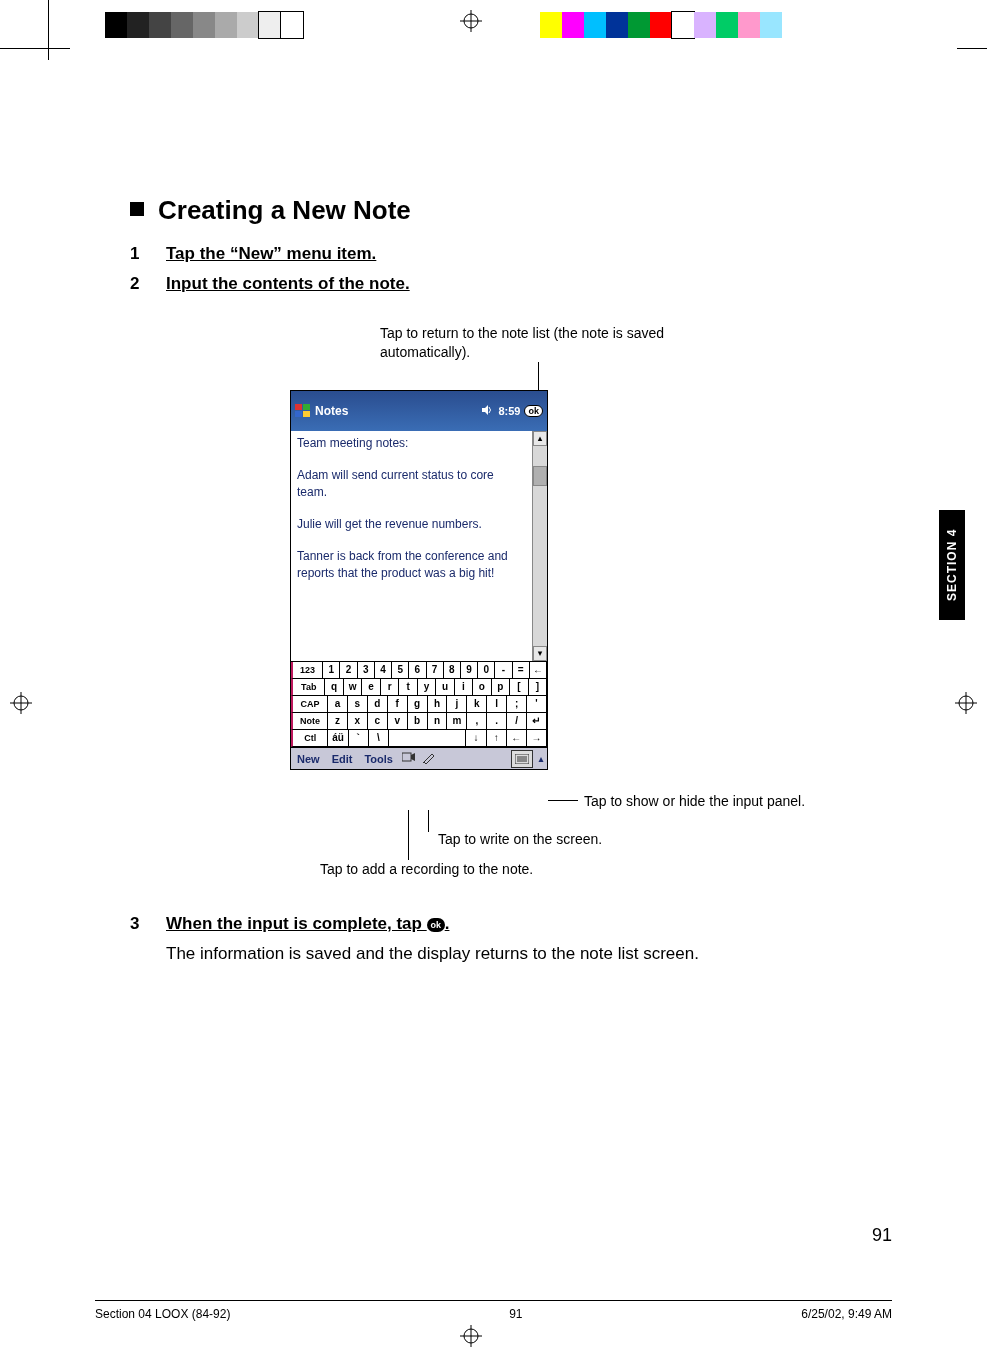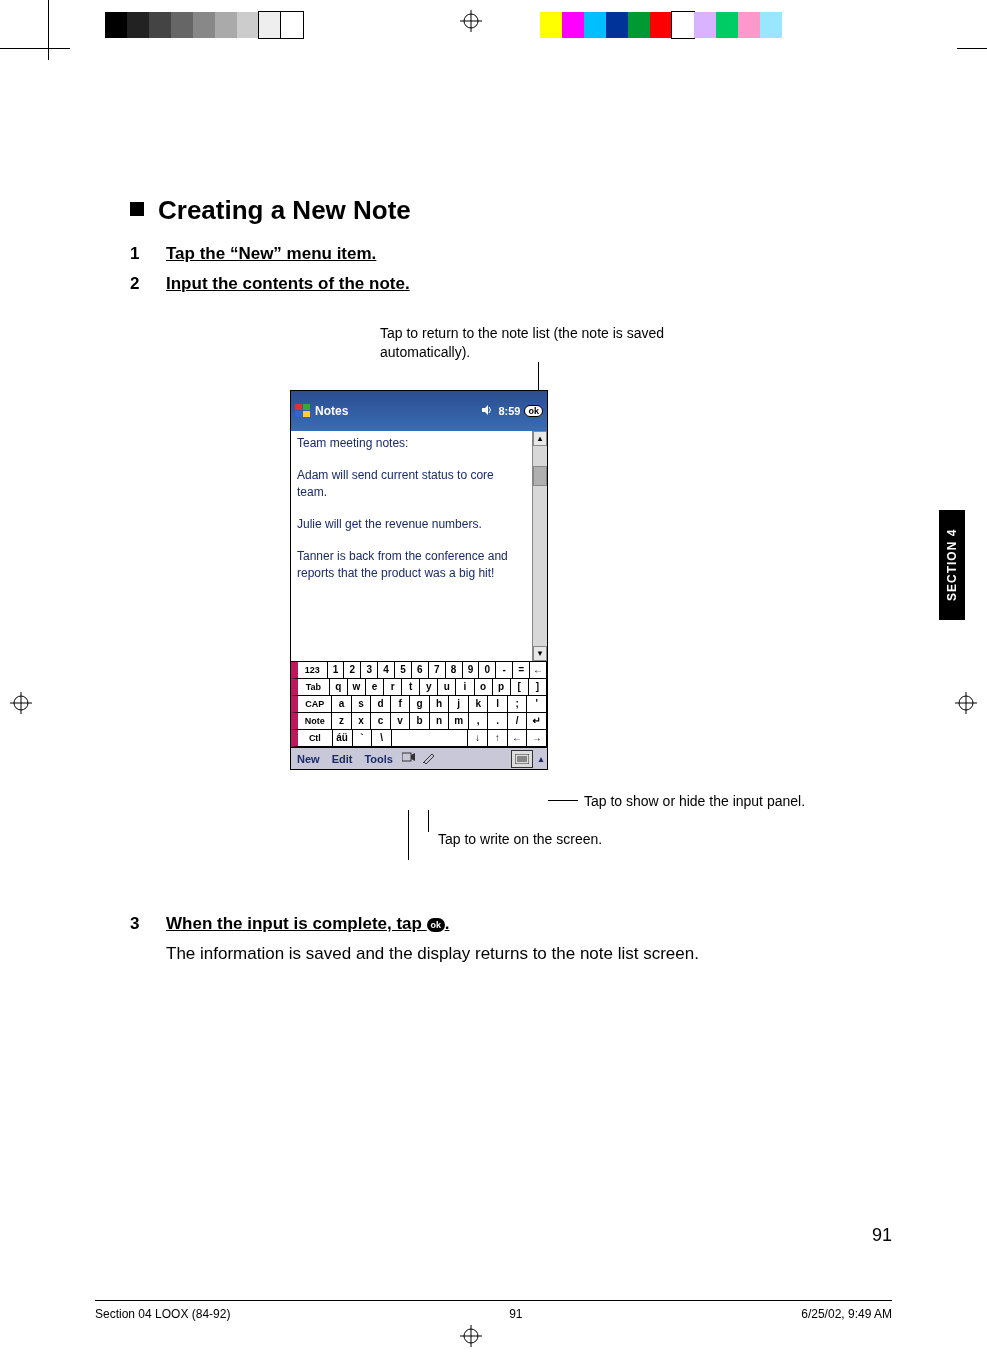--- a/index.html
+++ b/index.html
@@ -89,21 +89,21 @@
     border-left:none;
     font-size:10px;
     font-weight:bold;
     text-align:center;
     height:17px;
     line-height:16px;
     background:#fff;
     flex: 1 1 0;
     min-width:0;
   }
-  .kbd-row .key:first-child { border-left:7px solid #be185d; }
+  .kbd-row .key:first-child { border-left:2px solid #be185d; }
   .key.wide { flex:1.8 1 0; font-size:9px;}
   
   .cmd-bar {
     display:flex;
     align-items:center;
     background:#c8c8d8;
     border-top:1px solid #000;
     height:22px;
     font-size:11px;
     font-weight:bold;
@@ -367,20 +367,21 @@
       </div>
     </div>
 
     <div class="leader" style="left:258px; top:476px; width:30px; height:1px;"></div>
     <div class="callout" style="left:294px; top:468px; width:260px;">Tap to show or hide the input panel.</div>
 
     <div class="leader" style="left:138px; top:486px; width:1px; height:22px;"></div>
     <div class="callout" style="left:148px; top:506px; width:260px;">Tap to write on the screen.</div>
 
     <div class="leader" style="left:118px; top:486px; width:1px; height:50px;"></div>
+    <div class="callout" style="left:30px; top:536px; width:300px;">Tap to add a recording to the note.</div>
 
   </div>
 
   <div class="step">
     <div class="step-num">3</div>
     <div class="step-txt">
       <span>When the input is complete, tap </span><span class="ok-inline">ok</span><span>.</span>
     </div>
   </div>
   <div class="step-sub">The information is saved and the display returns to the note list screen.</div>

